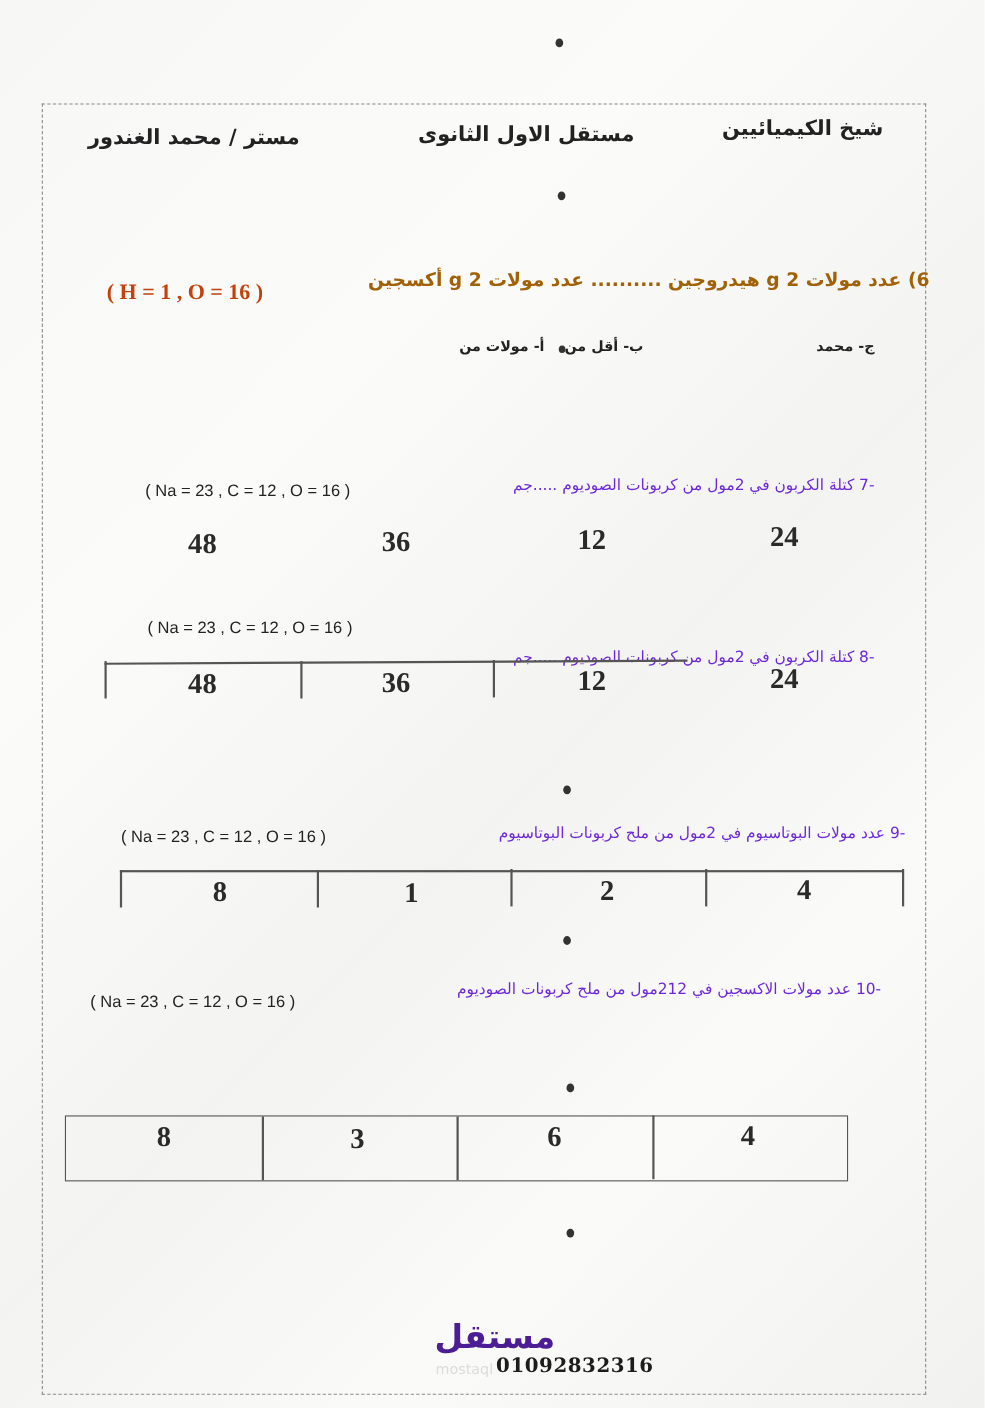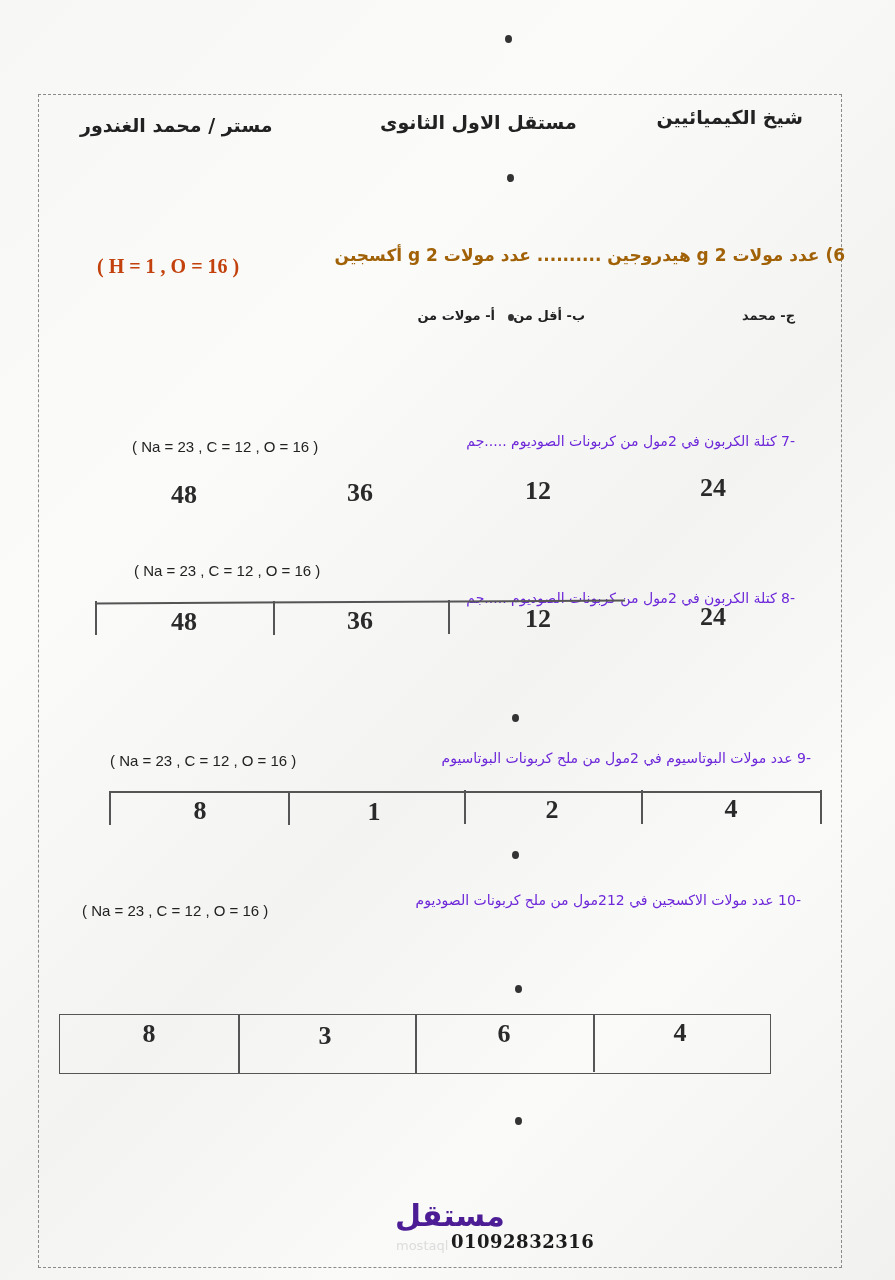--- a/index.html
+++ b/index.html
@@ -72,21 +72,21 @@
 <div class="abs given-sans" style="left:134px;top:562px;">( Na = 23 , C = 12 , O = 16 )</div>
 <div class="hline" style="left:95px;top:601px;width:530px;transform:rotate(-0.3deg);"></div>
 <div class="vline" style="left:95px;top:601px;height:34px;"></div>
 <div class="vline" style="left:273px;top:601px;height:34px;"></div>
 <div class="vline" style="left:448px;top:600px;height:34px;"></div>
 <div class="abs num" style="left:685px;top:602px;width:56px;">24</div>
 <div class="abs num" style="left:510px;top:604px;width:56px;">12</div>
 <div class="abs num" style="left:332px;top:606px;width:56px;">36</div>
 <div class="abs num" style="left:156px;top:607px;width:56px;">48</div>
 
-<div class="abs q-reg rtl" style="right:84px;top:750px;">
+<div class="abs q-reg rtl" style="right:72px;top:750px;">
   <span>-9</span>
   <span>عدد مولات البوتاسيوم في 2مول من ملح كربونات البوتاسيوم</span>
 </div>
 <div class="abs given-sans" style="left:110px;top:752px;">( Na = 23 , C = 12 , O = 16 )</div>
 <div class="hline" style="left:109px;top:791px;width:712px;"></div>
 <div class="vline" style="left:109px;top:791px;height:34px;"></div>
 <div class="vline" style="left:288px;top:791px;height:34px;"></div>
 <div class="vline" style="left:464px;top:790px;height:34px;"></div>
 <div class="vline" style="left:641px;top:790px;height:34px;"></div>
 <div class="vline" style="left:820px;top:790px;height:34px;"></div>

